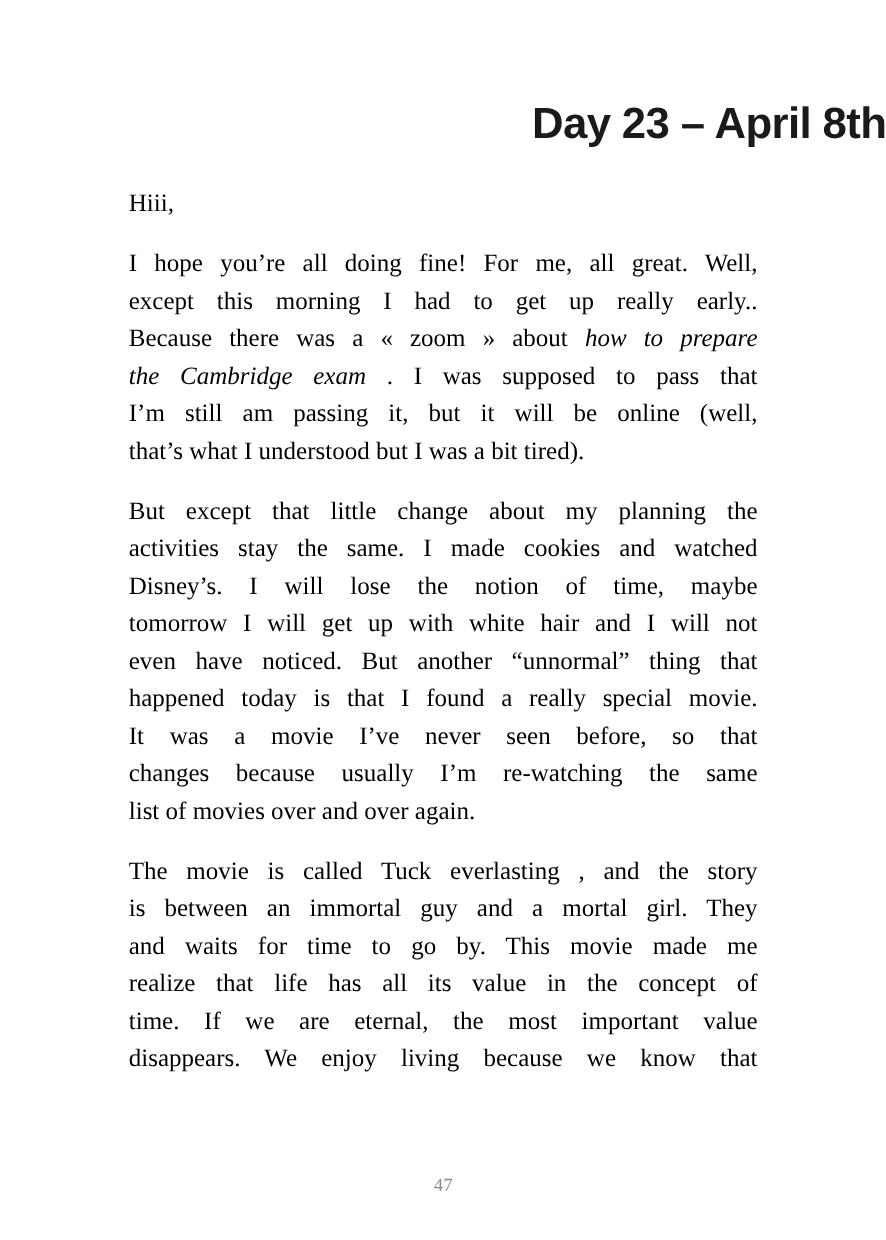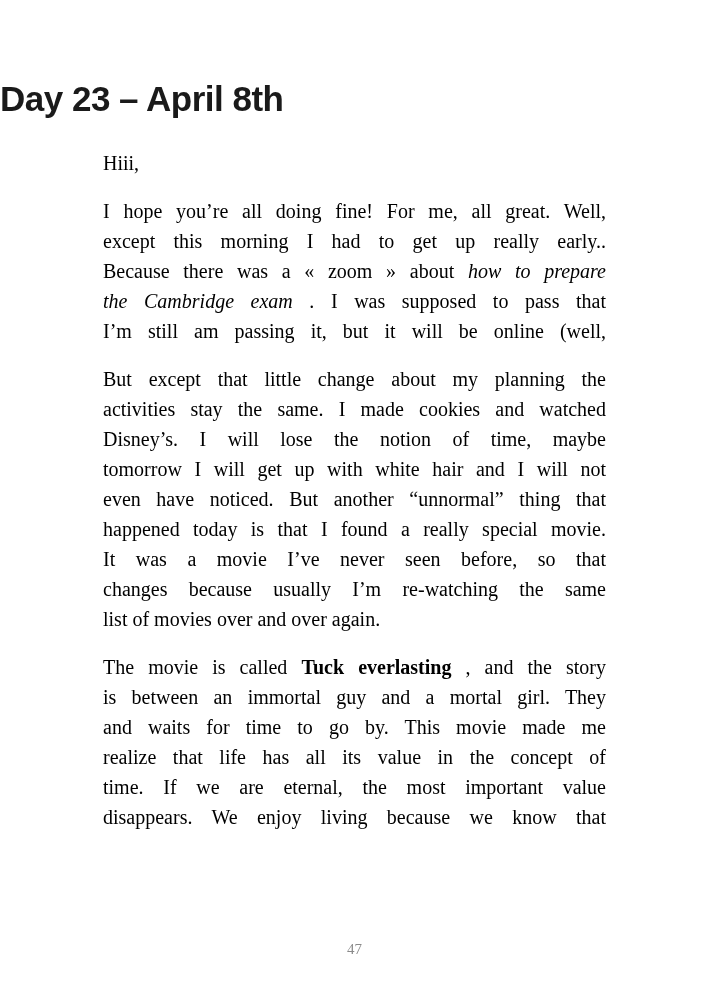--- a/index.html
+++ b/index.html
@@ -12,21 +12,21 @@
     width: 709px;
     height: 992px;
     margin: 0 auto;
     background: #ffffff;
     box-sizing: border-box;
     padding-top: 78px;
     overflow: hidden;
   }
   .title {
     margin: 0;
-    text-align: left;
+    text-align: right;
     font-family: "Liberation Sans", "DejaVu Sans", sans-serif;
     font-weight: 700;
     font-size: 35px;
     line-height: 42px;
     letter-spacing: -0.5px;
     color: #1a1a1a;
   }
   .body {
     width: 503px;
     margin: 0 auto;
@@ -45,21 +45,21 @@
     line-height: 30px;
     min-height: 30px;
     text-align: justify;
     text-align-last: justify;
   }
   .line.last {
     text-align: left;
     text-align-last: left;
   }
   .it { font-style: italic; }
-  .bd { font-weight: 700; margin-top: 36px; }
+  .bd { font-weight: 400; margin-top: 36px; }
   .footer {
     position: absolute;
     left: 0;
     right: 0;
     bottom: 34px;
     text-align: center;
     font-family: "Liberation Serif", "DejaVu Serif", serif;
     font-size: 15px;
     color: #8a8a8a;
   }
@@ -71,20 +71,21 @@
   <h1 class="title">Day 23 – April 8th</h1>
   <div class="body">
     <p class="greeting">Hiii,</p>
     <div id="paragraphs">
         <div class="para">
           <div class="line"><span>I hope you’re all doing fine! For me, all great. Well,</span></div>
           <div class="line"><span>except this morning I had to get up really early..</span></div>
           <div class="line"><span>Because there was a « zoom » about </span><span class="it">how to prepare</span></div>
           <div class="line"><span class="it">the Cambridge exam</span><span> . I was supposed to pass that</span></div>
           <div class="line"><span>I’m still am passing it, but it will be online (well,</span></div>
+          <div class="line last"><span>that’s what I understood but I was a bit tired).</span></div>
         </div>
         <div class="para">
           <div class="line"><span>But except that little change about my planning the</span></div>
           <div class="line"><span>activities stay the same. I made cookies and watched</span></div>
           <div class="line"><span>Disney’s. I will lose the notion of time, maybe</span></div>
           <div class="line"><span>tomorrow I will get up with white hair and I will not</span></div>
           <div class="line"><span>even have noticed. But another “unnormal” thing that</span></div>
           <div class="line"><span>happened today is that I found a really special movie.</span></div>
           <div class="line"><span>It was a movie I’ve never seen before, so that</span></div>
           <div class="line"><span>changes because usually I’m re-watching the same</span></div>

